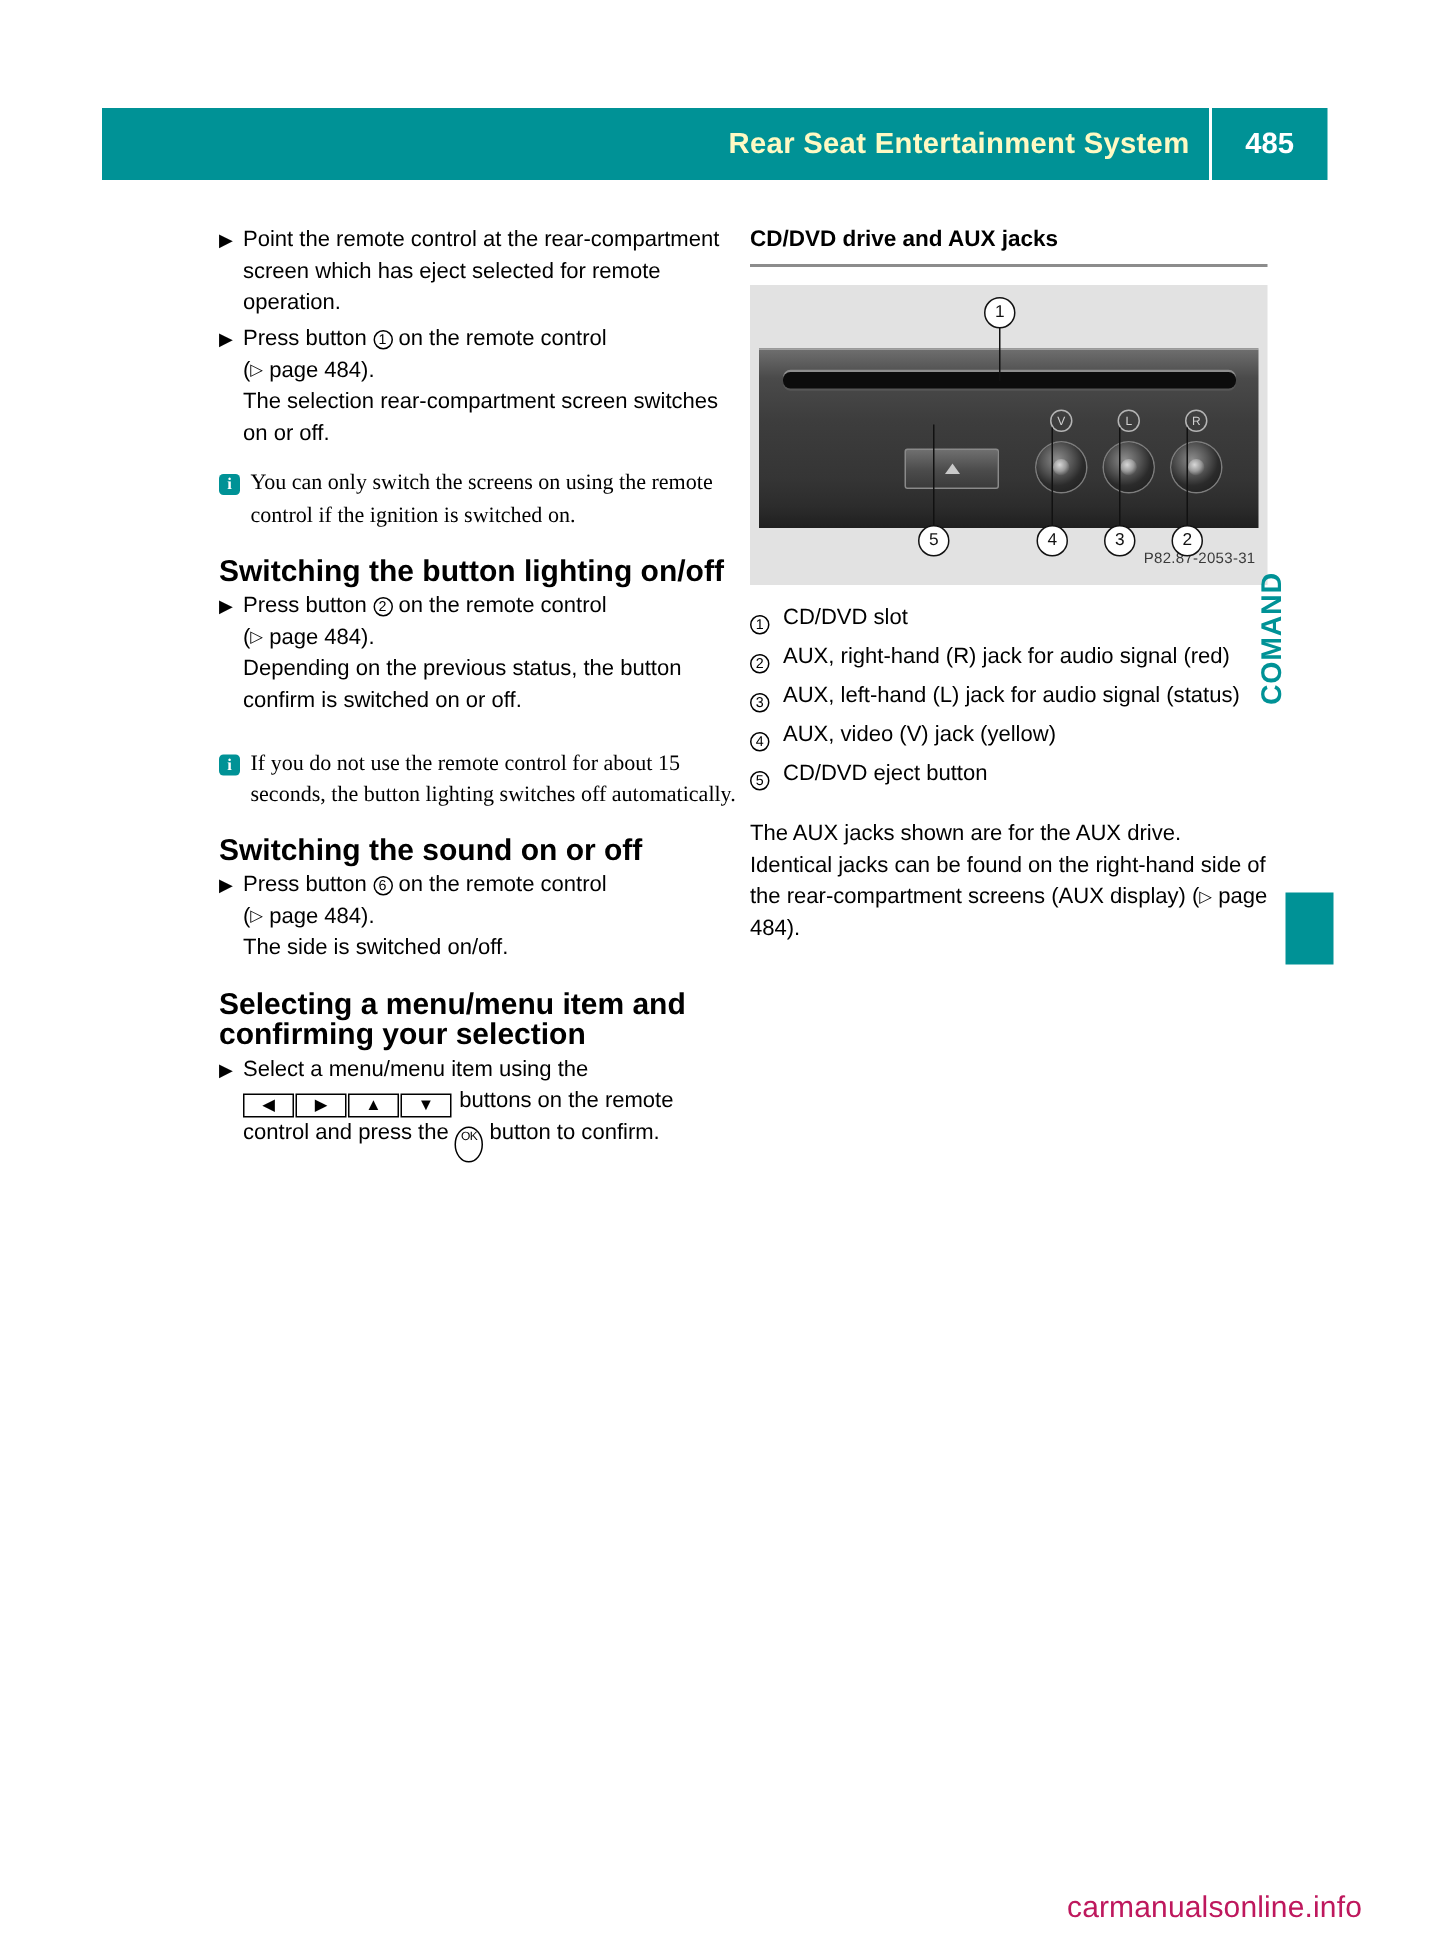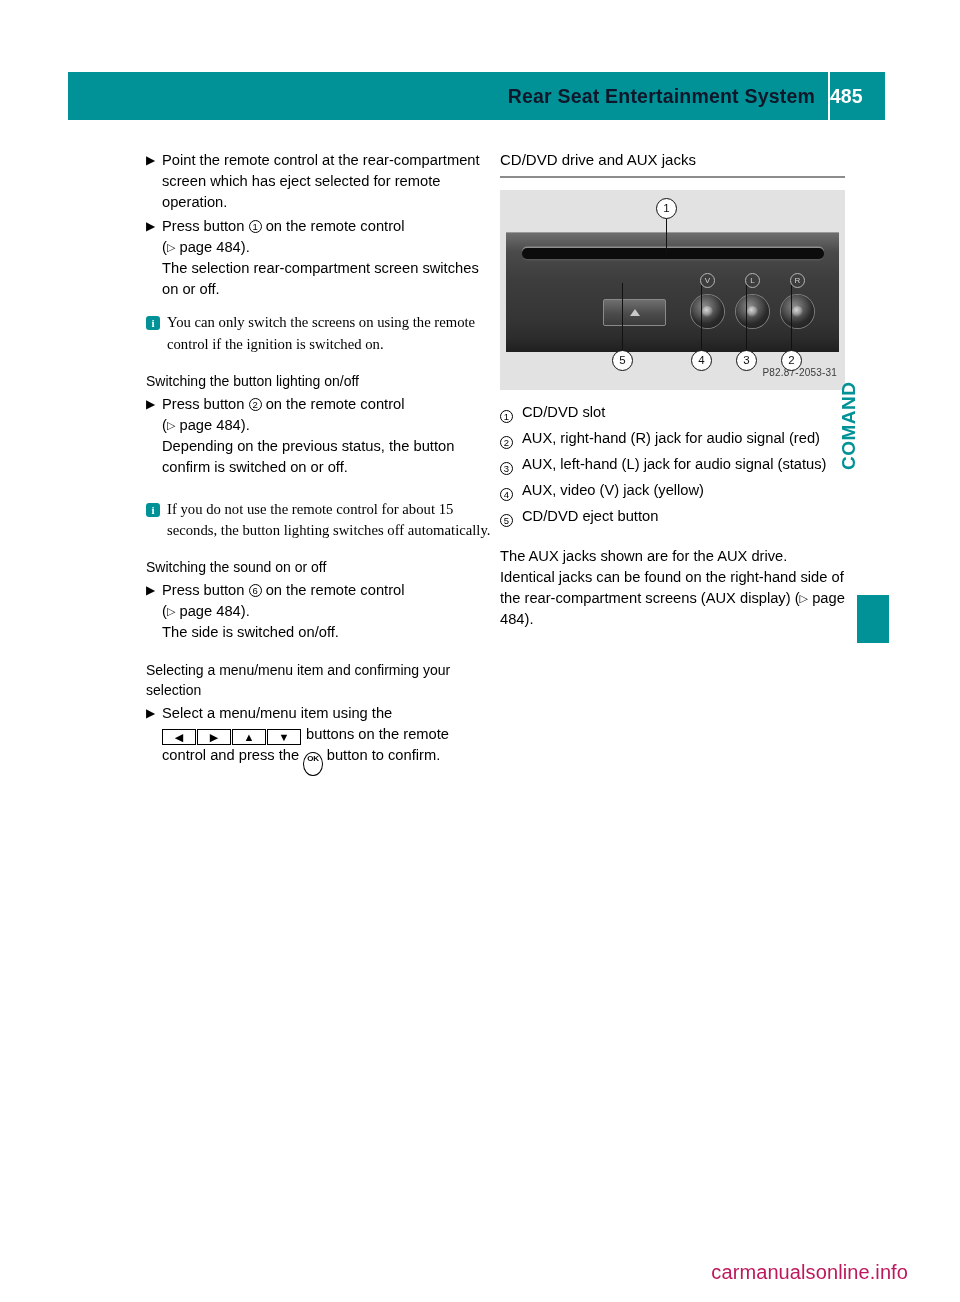--- a/index.html
+++ b/index.html
@@ -20,38 +20,38 @@
     left: 68px;
     top: 72px;
     width: 817px;
     height: 48px;
     background: #009296;
     display: flex;
     align-items: center;
     justify-content: flex-end;
   }
   .header-title {
-    color: #0f172a;
+    color: #fef9c3;
     font-size: 19.5px;
     font-weight: bold;
     letter-spacing: 0.2px;
     padding-right: 13px;
     white-space: nowrap;
   }
   .header-divider {
     width: 2px;
     height: 48px;
     background: #ffffff;
   }
   .header-page {
     color: #ffffff;
     font-size: 19.5px;
     font-weight: bold;
-    width: 55px;
-    text-align: left;
+    width: 77px;
+    text-align: center;
     white-space: nowrap;
   }
 
   
   .col {
     position: absolute;
     top: 150px;
     width: 345px;
     font-size: 14.7px;
     line-height: 21.2px;
@@ -92,22 +92,22 @@
     font-weight: bold;
     line-height: 14px;
     text-align: center;
     margin-top: 4px;
     margin-right: 7px;
     font-family: "Liberation Serif", serif;
   }
   .note-body { flex: 1 1 auto; font-family: Liberation Serif, serif; }
 
   h2.subhead {
-    font-size: 14px;
-    font-weight: normal;
+    font-size: 20px;
+    font-weight: bold;
     margin: 16px 0 3px 0;
     line-height: 20px;
   }
 
   p.para { margin: 0; }
   .spacer-xs { height: 6px; }
 
   
   .circnum {
     display: inline-block;
@@ -134,29 +134,29 @@
     margin-right: 1px;
   }
   .okglyph {
     display: inline-block;
     border: 1.2px solid #000;
     border-radius: 50%;
     padding: 0 3px;
     height: 24px;
     line-height: 12px;
     font-size: 8px;
-    font-weight: bold;
+    font-weight: normal;
     vertical-align: -1px;
     letter-spacing: -0.3px;
   }
 
   
   h1.section-head {
     font-size: 15px;
-    font-weight: normal;
+    font-weight: bold;
     margin: 0 0 7px 0;
     line-height: 19px;
   }
   .rule {
     height: 1.5px;
     background: #8c8c8c;
     width: 100%;
     margin-bottom: 12px;
   }
 

